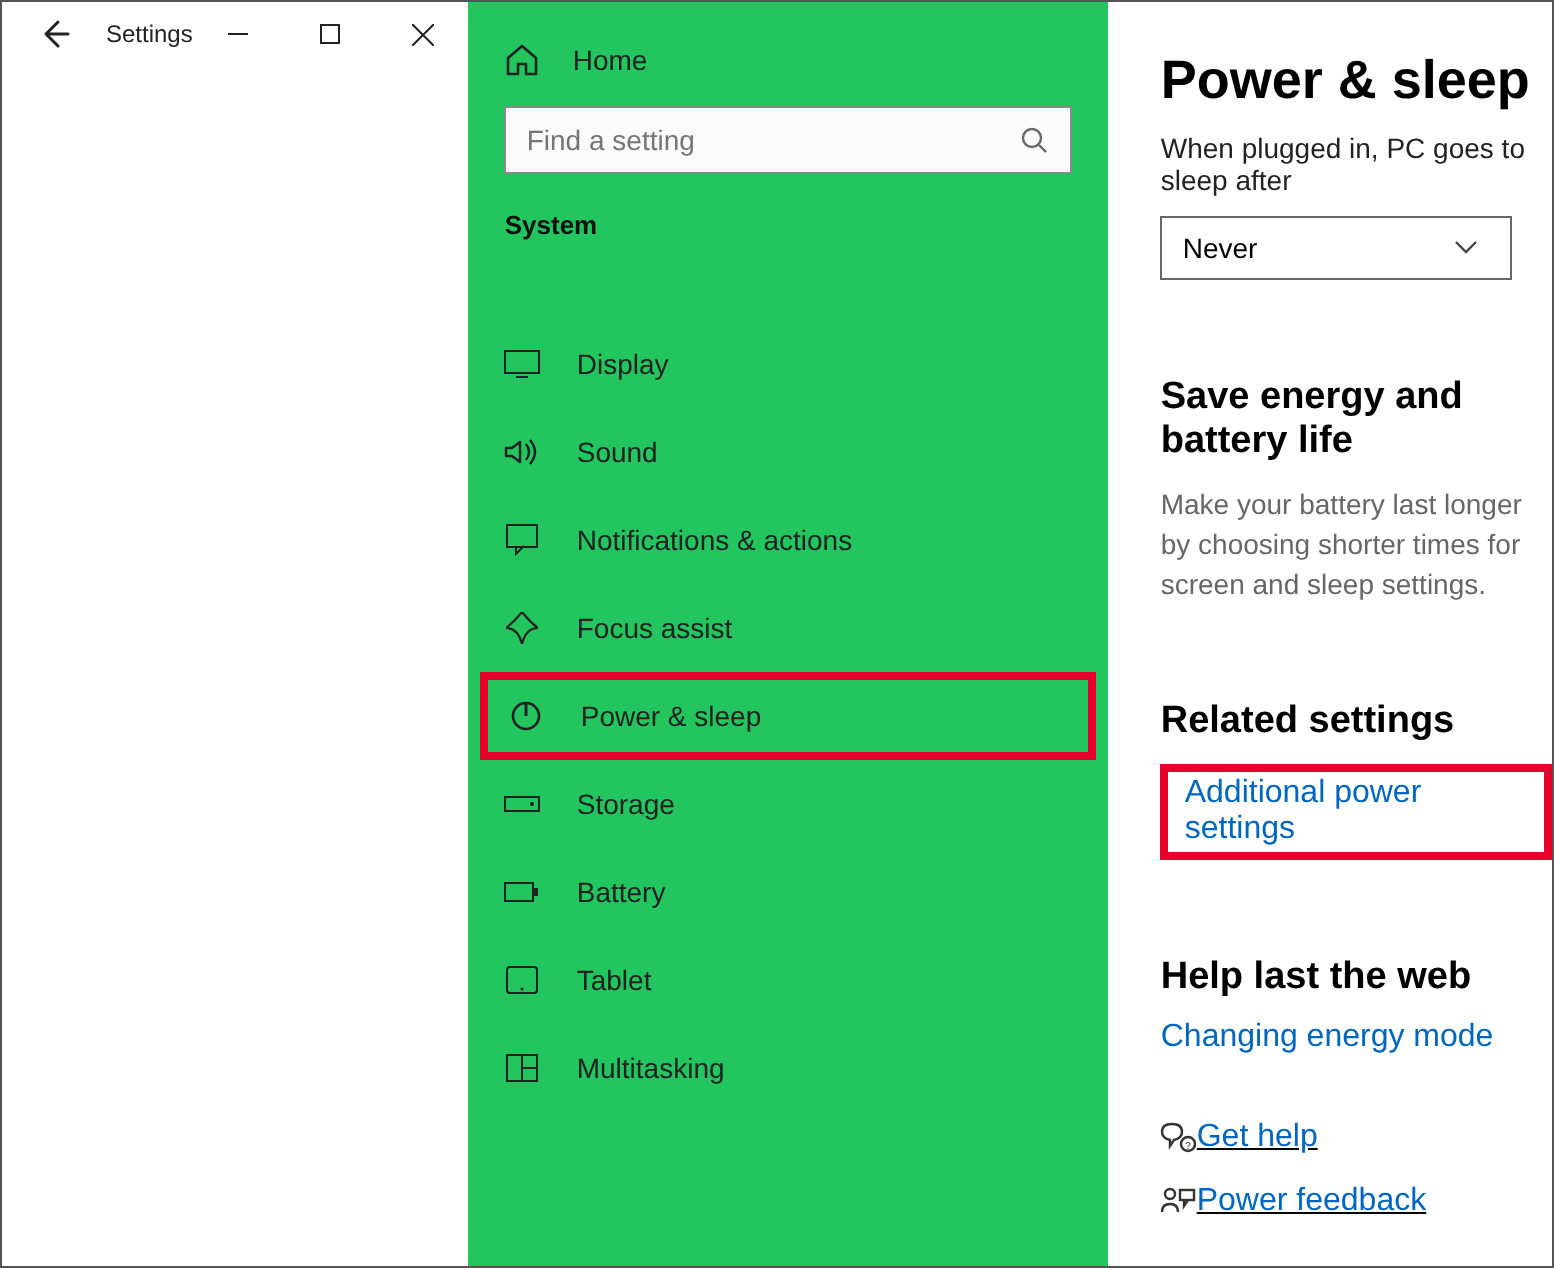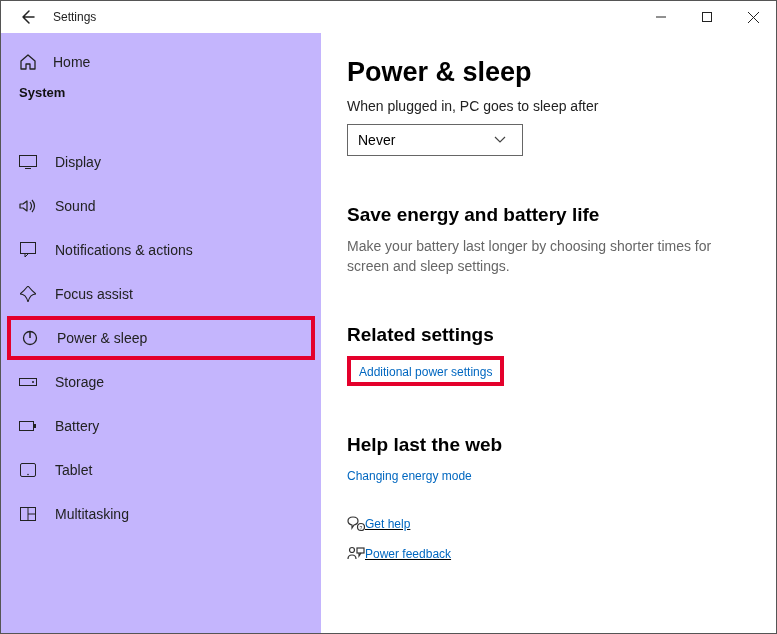--- a/index.html
+++ b/index.html
@@ -1,42 +1,42 @@
 <!DOCTYPE html>
 <html><head>
   <meta charset="utf-8">
   <style>
     * { margin:0; padding:0; box-sizing:border-box; font-family:"Segoe UI", Arial, sans-serif; }
     body { width:777px; height:634px; overflow:hidden; background:#fff; border:1px solid #555; }
-    .window { display:flex; flex-direction:column; width:100%; height:100%;justify-content:center; }
+    .window { display:flex; width:100%; height:100%;justify-content:center; }
     .titlebar { display:flex; align-items:center; height:32px; background:#fff; }
     .titlebar .left { display:flex; align-items:center; gap:18px; padding-left:18px; }
     .titlebar .title { font-size:12px; color:#222; }
     .win-controls { margin-left:auto; display:flex; }
     .win-ctrl { width:46px; height:32px; display:flex; align-items:center; justify-content:center; font-size:12px; }
     .body { display:flex; flex:1; min-height:0; }
-    .sidebar { width:320px; background:#c4b5fd; padding:20px 0 4px 0; display:flex; flex-direction:column; position:relative; }
+    .sidebar { width:320px; background:#22c55e; padding:20px 0 4px 0; display:flex; flex-direction:column; position:relative; }
     .sidebar-inner { padding:0 18px; }
     .home-row { display:flex; align-items:center; gap:16px; margin-bottom:14px; cursor:default; }
     .home-row .home-label { font-size:14px; color:#222; }
     .search-box { display:flex; align-items:center; border:1px solid #888; background:#fafafa; height:34px; padding:0 10px; margin-bottom:18px; }
     .search-box input { border:none; outline:none; background:transparent; flex:1; font-size:14px; color:#666; }
     .sidebar-heading { font-size:13px; font-weight:600; color:#111; margin-bottom:20px; }
     .side-item { display:flex; align-items:center; gap:18px; height:44px; padding-left:18px; font-size:14px; color:#222; cursor:default; }
     .side-item .ic { width:18px; display:flex; justify-content:center; color:#222; }
     .highlight-red { border:4px solid #e4002b; }
     .highlight-red-small { border:4px solid #e4002b; padding:2px 8px; display:inline-block; }
     .content { flex:1; padding:24px 0 0 26px; overflow:hidden; color:#000; }
     .content h1 { font-size:27px; font-weight:600; margin-bottom:10px; }
     .label-txt { font-size:14px; color:#222; margin-bottom:10px; display:block; }
     .dropdown { width:176px; height:32px; border:1px solid #666; display:flex; align-items:center; justify-content:space-between; padding:0 16px 0 10px; font-size:14px; }
     .section { margin-top:48px; }
     .section h2 { font-size:19px; font-weight:600; margin-bottom:10px; }
     .desc { font-size:14px; color:#666; line-height:20px; max-width:380px; }
-    .link { color:#0067c0; font-size:12px; cursor:pointer; }
+    .link { color:#0067c0; font-size:16px; cursor:pointer; }
     .help-row { display:flex; align-items:center; margin-top:14px;text-decoration:underline; }
     svg { display:block; }
   </style>
 </head>
 <body>
 
 <div class="window">
   <div class="titlebar">
     <div class="left">
       <span>
@@ -72,20 +72,29 @@
       <div class="sidebar-inner">
         <div class="home-row">
           <span class="ic">
             <svg width="18" height="18" viewBox="0 0 18 18">
                 <path d="M2 8 L9 2 L16 8 V16 H11 V11 H7 V16 H2 Z" stroke="#222" stroke-width="1.3" fill="none" stroke-linejoin="round"></path>
               </svg>
           </span>
           <span class="home-label">Home</span>
         </div>
 
+        <div class="search-box">
+          <input type="text" placeholder="Find a setting" style="">
+          <span>
+            <svg width="15" height="15" viewBox="0 0 15 15">
+                <circle cx="6" cy="6" r="4.5" stroke="#666" stroke-width="1.2" fill="none"></circle>
+                <line x1="9.5" y1="9.5" x2="13" y2="13" stroke="#666" stroke-width="1.2"></line>
+              </svg>
+          </span>
+        </div>
 
         <div class="sidebar-heading">System</div>
       </div>
 
       <div style="height:20px"></div>
 
       <div class="side-item">
         <span class="ic">
             <svg width="18" height="14" viewBox="0 0 18 14">
               <rect x="0.5" y="0.5" width="17" height="11" stroke="#222" fill="none"></rect>

